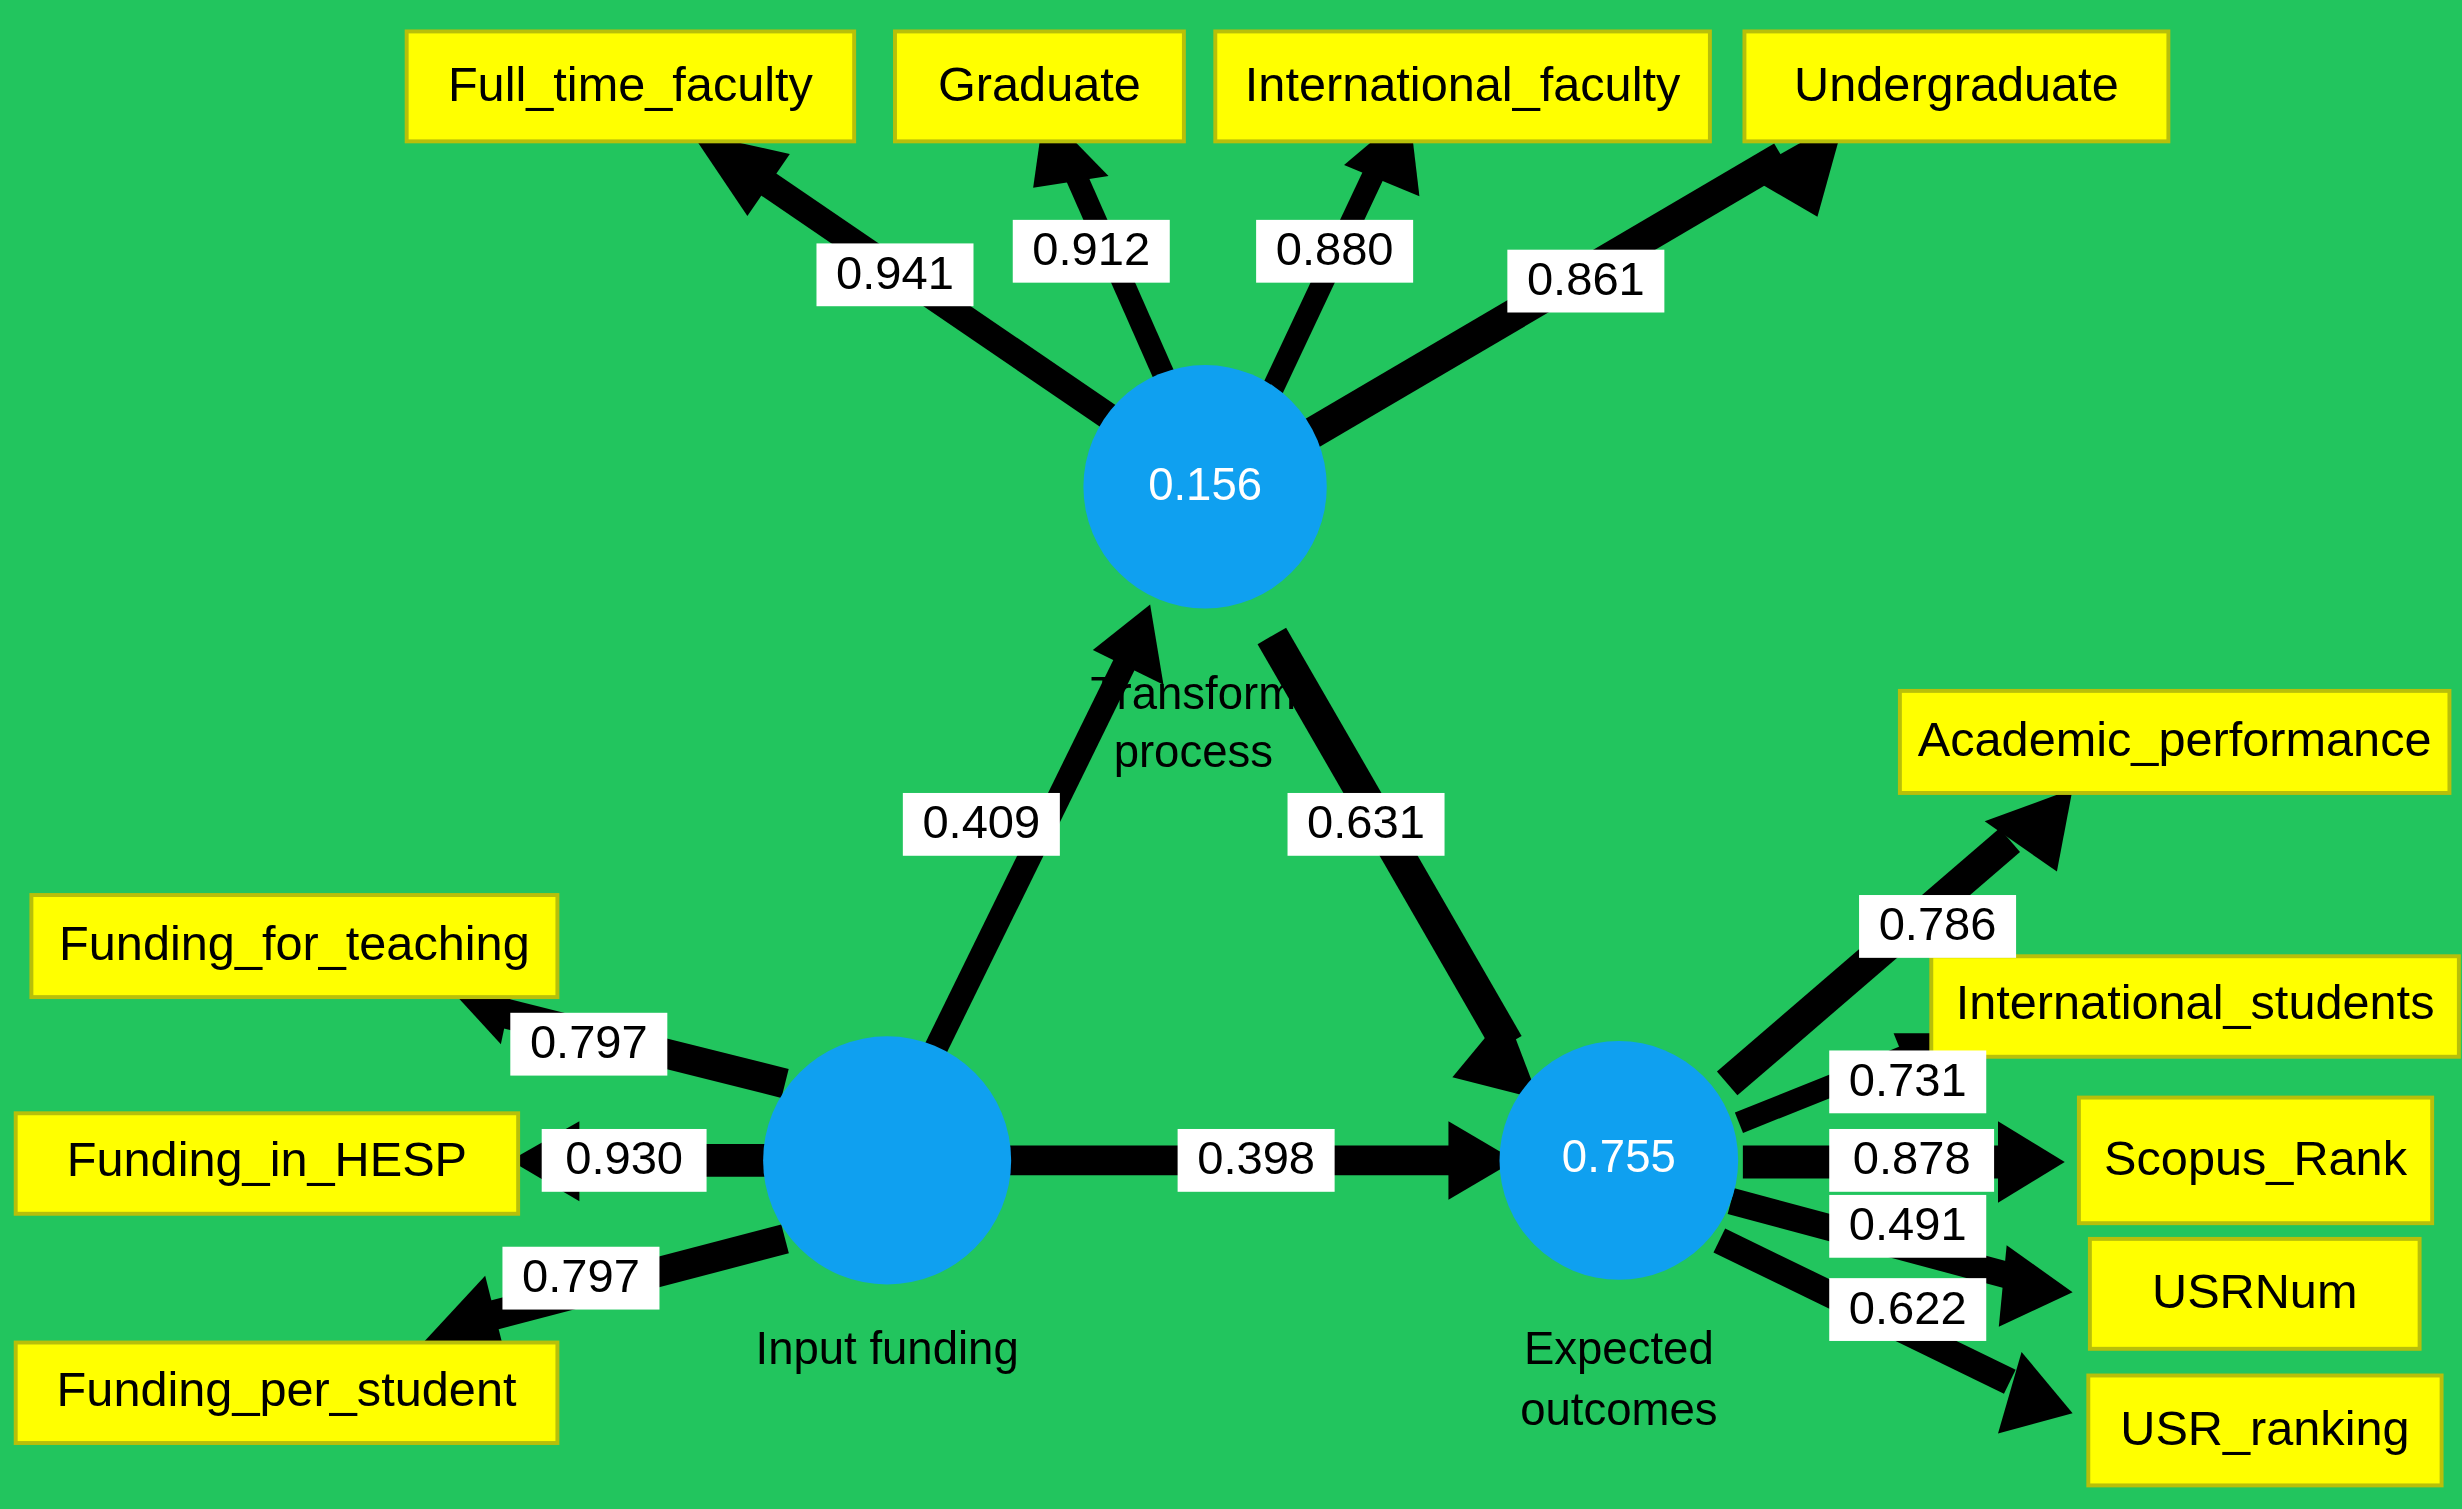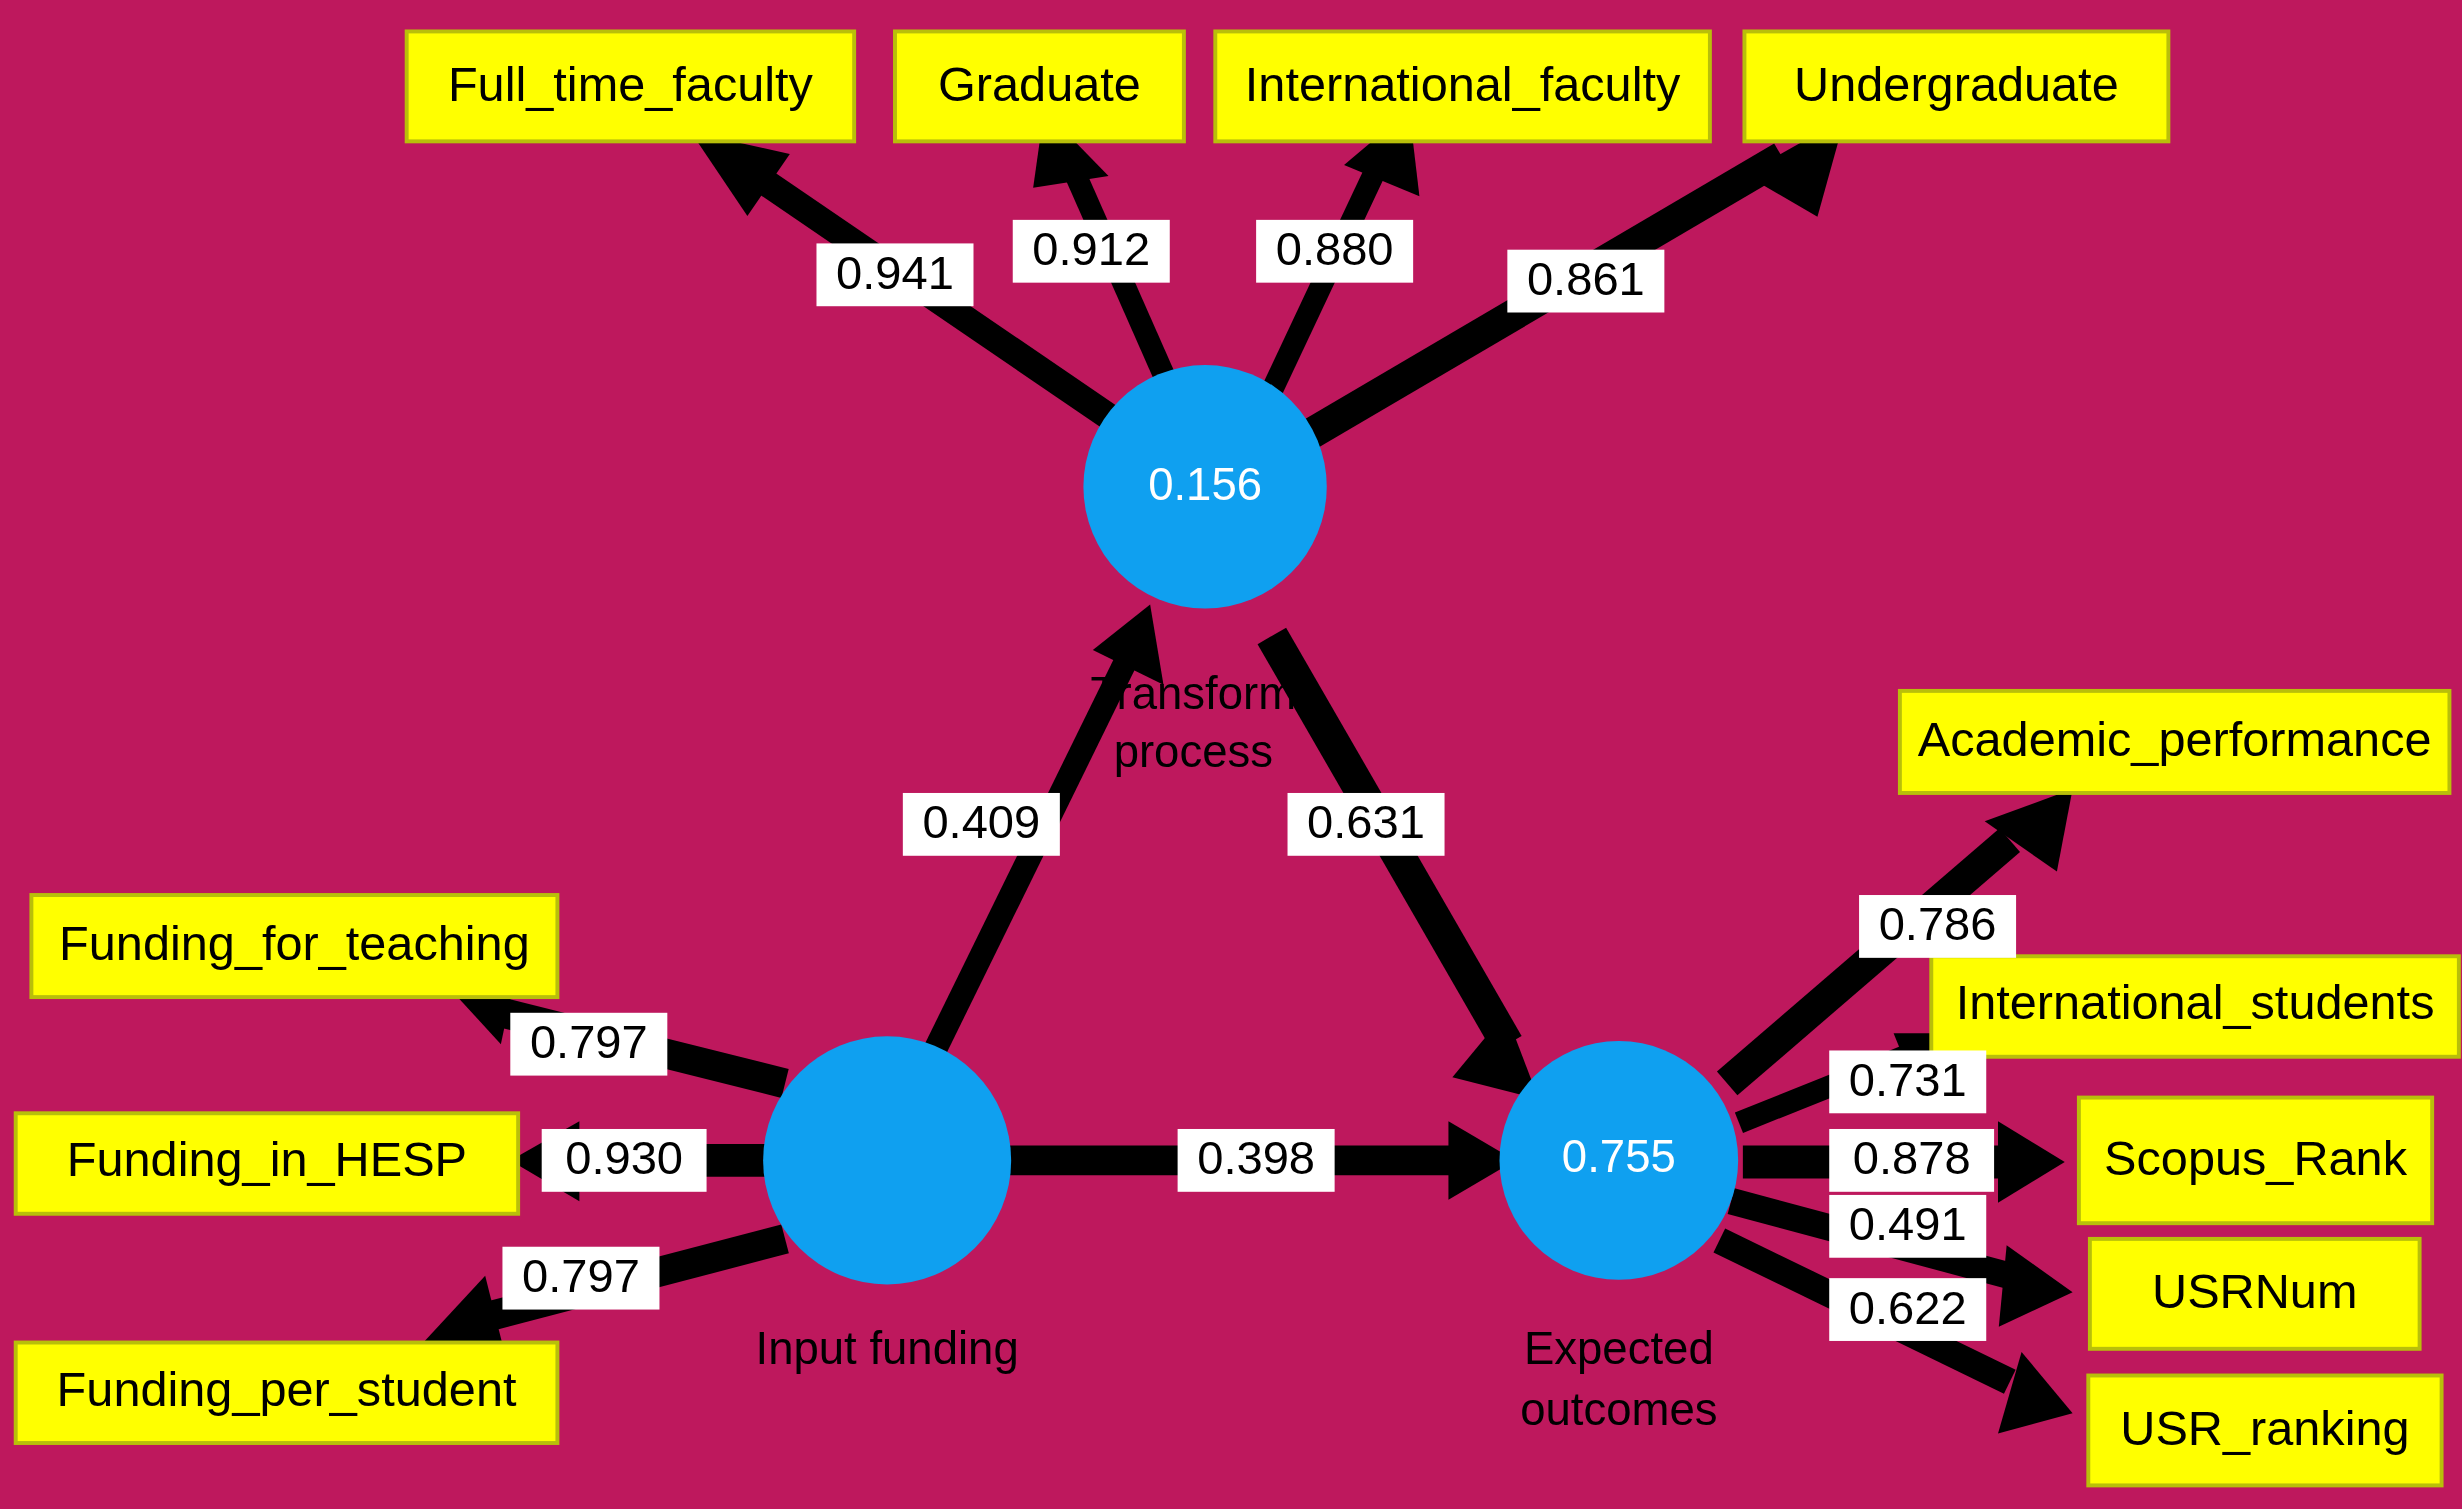--- a/index.html
+++ b/index.html
@@ -7,21 +7,21 @@
     padding: 0;
     background: #ffffff;
   }
   body {
     font-family: "Liberation Sans", sans-serif;
   }
   #diagram-root {
     position: relative;
     width: 2462px;
     height: 1509px;
-    background: #be185d;
+    background: #22c55e;
     overflow: hidden;
   }
   svg#sem-canvas {
     position: absolute;
     left: 0;
     top: 0;
     width: 2462px;
     height: 1509px;
     display: block;
   }

